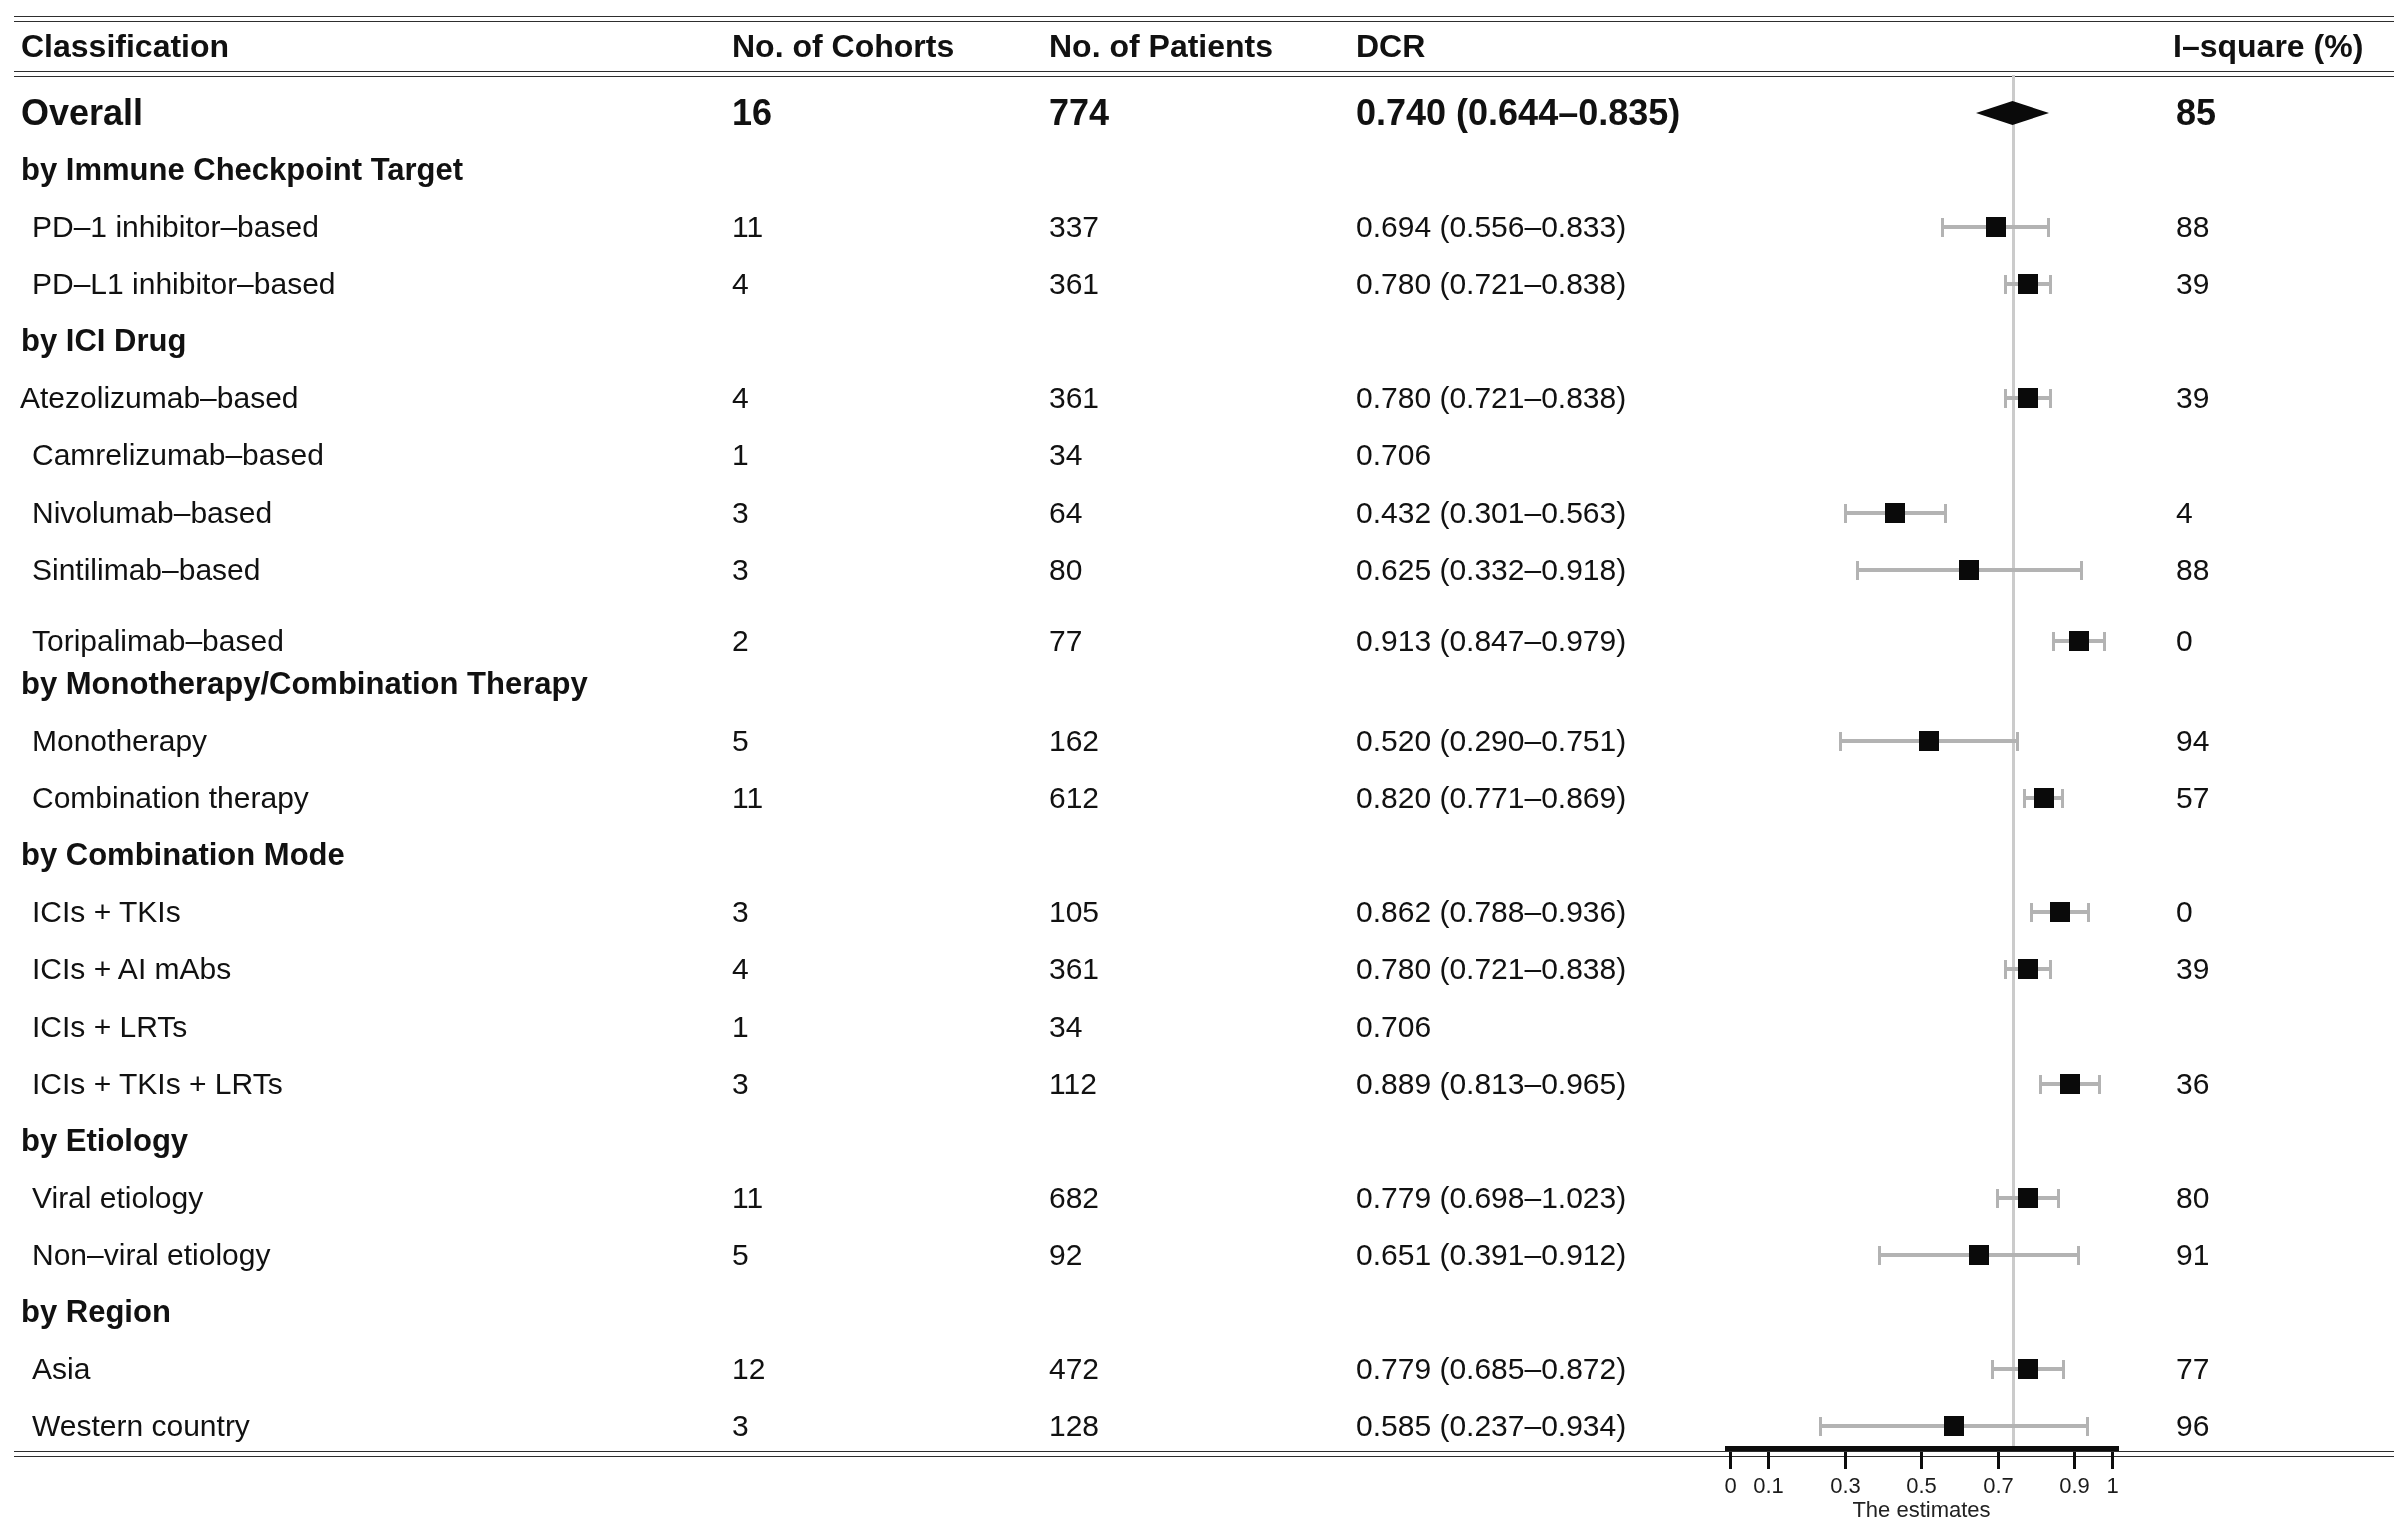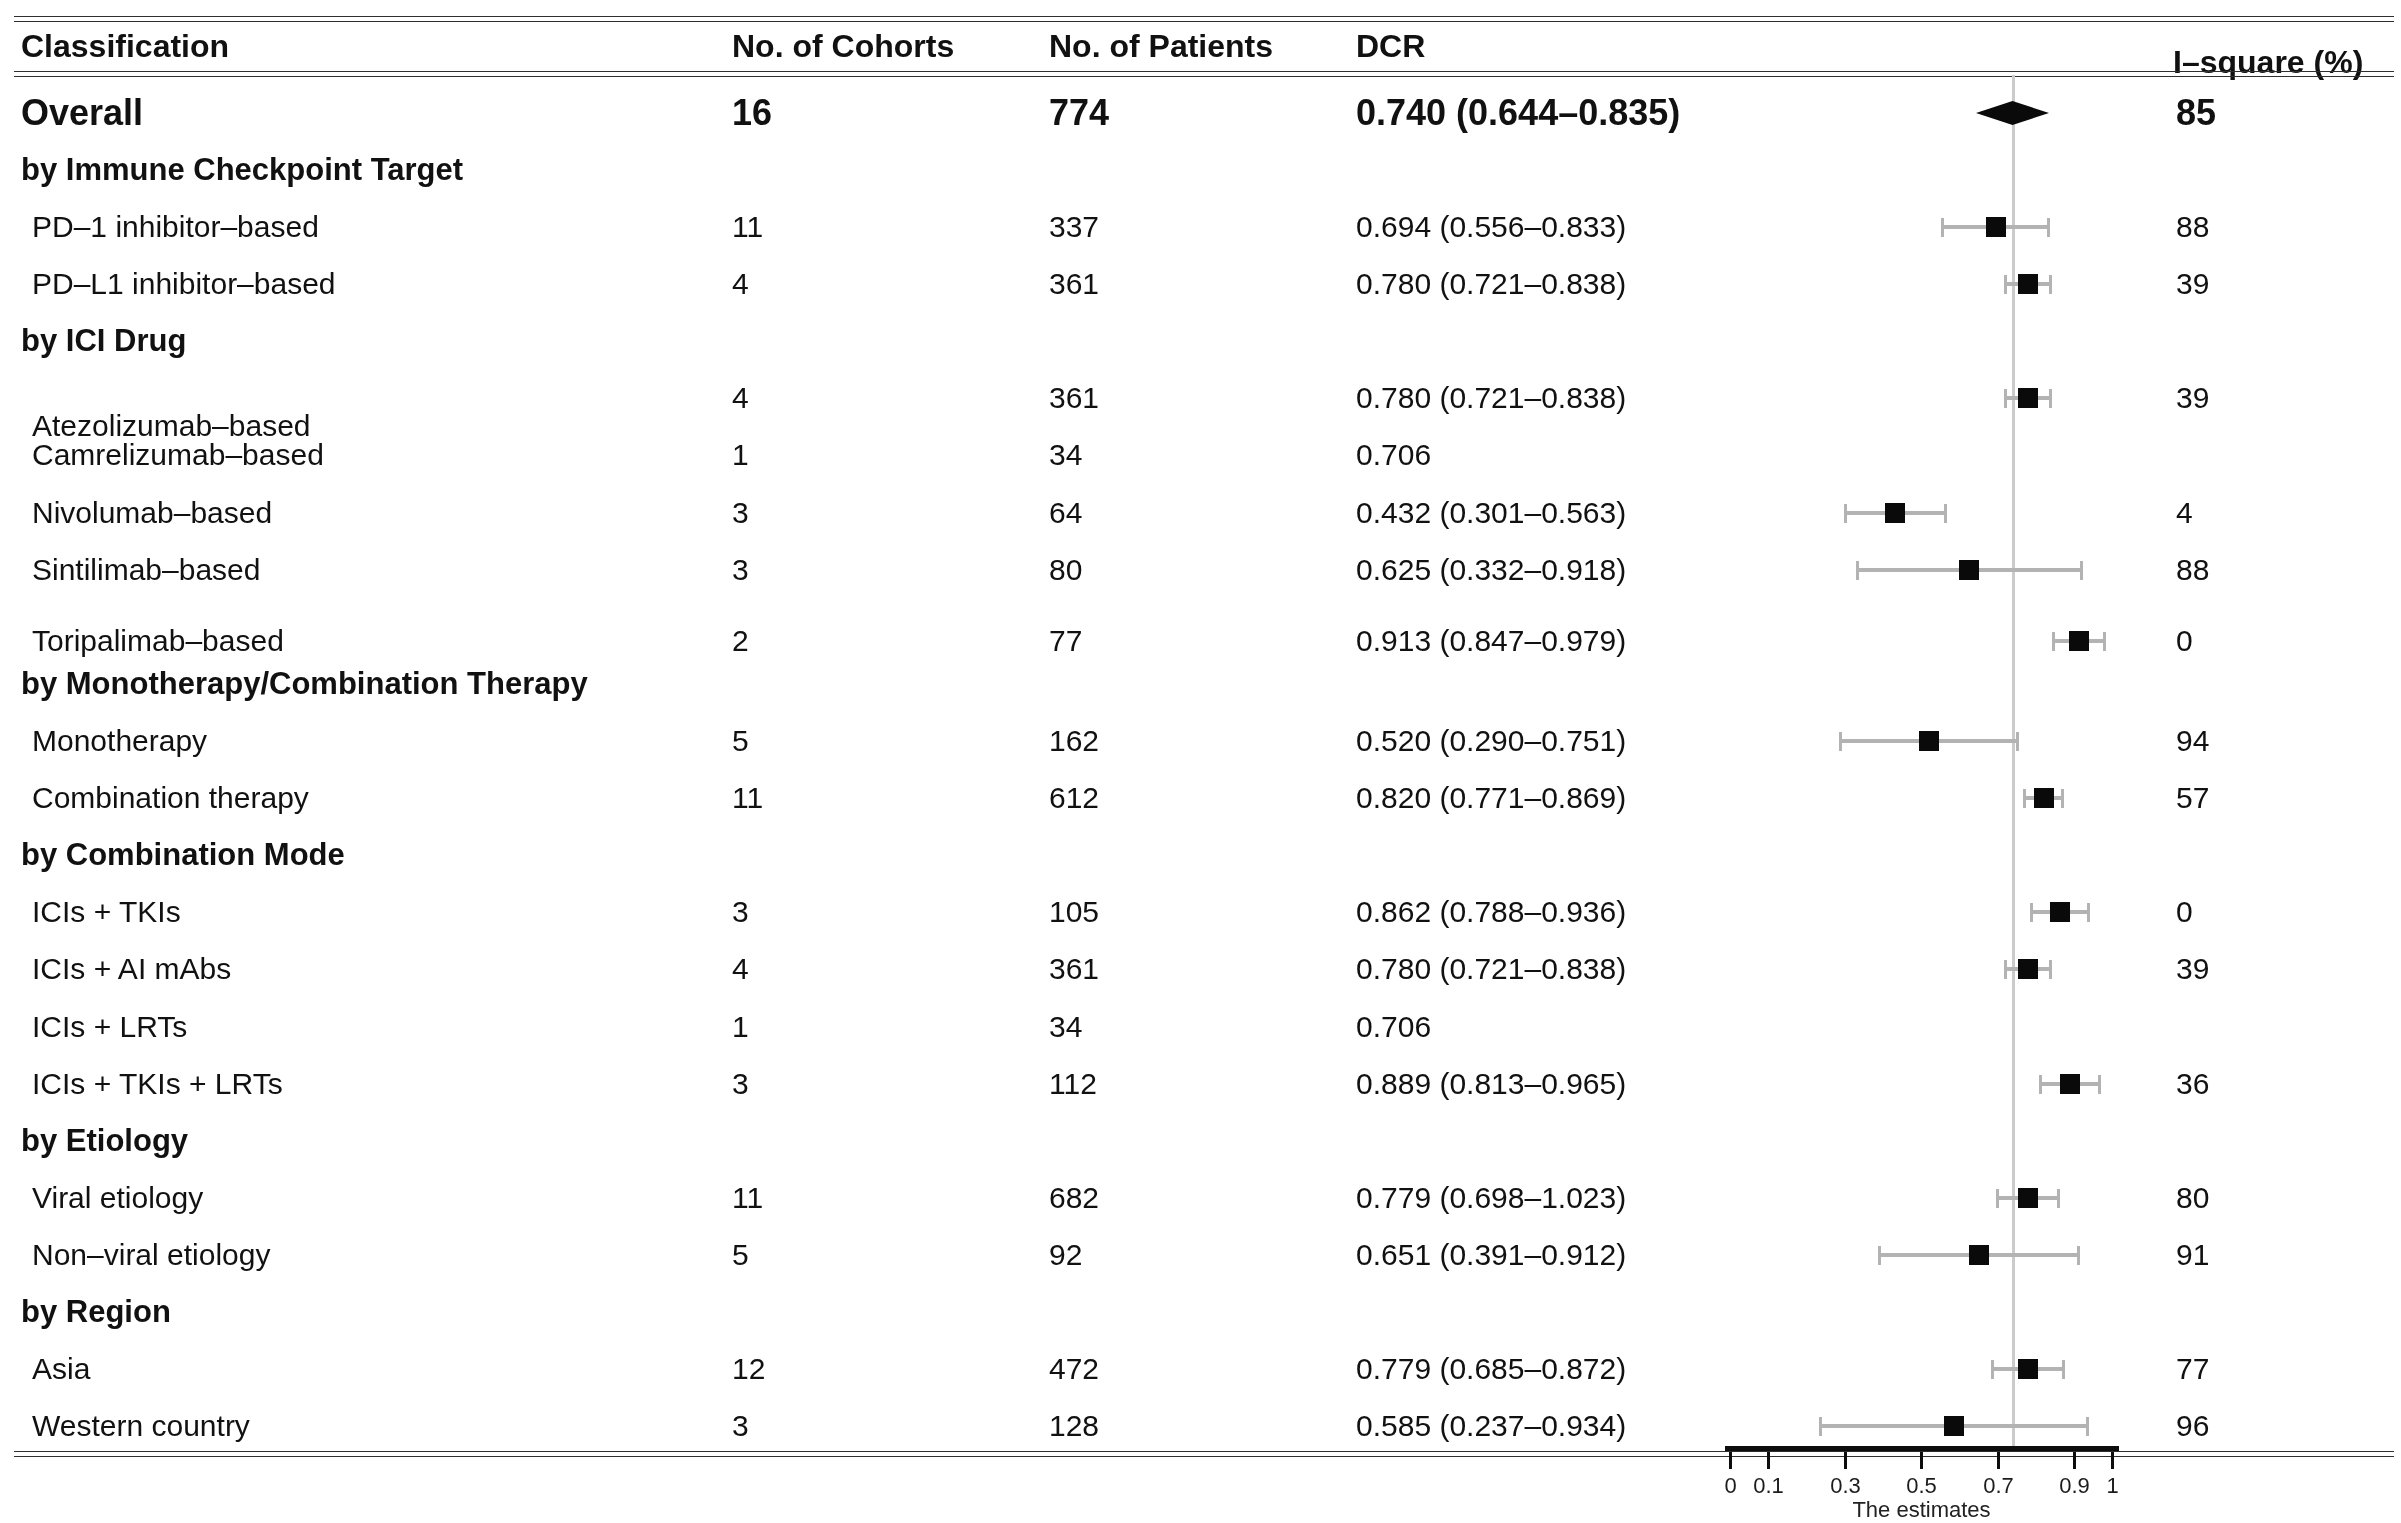--- a/index.html
+++ b/index.html
@@ -32,21 +32,21 @@
 
 <div class="page">
 
   <div class="rule" style="top:16px;"></div>
 
   <div class="header-row">
     <span style="left:21px;">Classification</span>
     <span style="left:732px;">No. of Cohorts</span>
     <span style="left:1049px;">No. of Patients</span>
     <span style="left:1356px;">DCR</span>
-    <span style="left:2173px;margin-top:16px;">I–square (%)</span>
+    <span style="left:2173px;">I–square (%)</span>
   </div>
 
   <div class="rule" style="top:71px;"></div>
 
   <div class="refline" id="refline" style="left: 2012px; top: 75px; height: 1377px;"></div>
 
   <div id="rows">
       <div class="row overall" style="top: 84px; height: 58px;">
         <span class="label" style="left: 21px;">Overall</span>
         <span style="left: 732px;">16</span>
@@ -83,21 +83,21 @@
           <div class="whisker" style="left: 276px; width: 45px;"></div>
           <div class="cap" style="left: 274px;"></div>
           <div class="cap" style="left: 319px;"></div>
           <div class="marker" style="left: 288px;"></div>
         </div>
       </div>
       <div class="row group" style="top: 312px; height: 58px;">
         <span class="label" style="left: 21px;">by ICI Drug</span>
       </div>
       <div class="row study" style="top: 369px; height: 58px;">
-        <span class="label" style="left: 32px; margin-top: 28px;">Atezolizumab–based</span>
+        <span class="label" style="left: 20px;">Atezolizumab–based</span>
         <span style="left: 732px;">4</span>
         <span style="left: 1049px;">361</span>
         <span style="left: 1356px;">0.780 (0.721–0.838)</span>
         <span style="left: 2176px;">39</span>
         <div class="plotcell" style="left: 1730px; width: 382px;">
           <div class="whisker" style="left: 276px; width: 45px;"></div>
           <div class="cap" style="left: 274px;"></div>
           <div class="cap" style="left: 319px;"></div>
           <div class="marker" style="left: 288px;"></div>
         </div>

